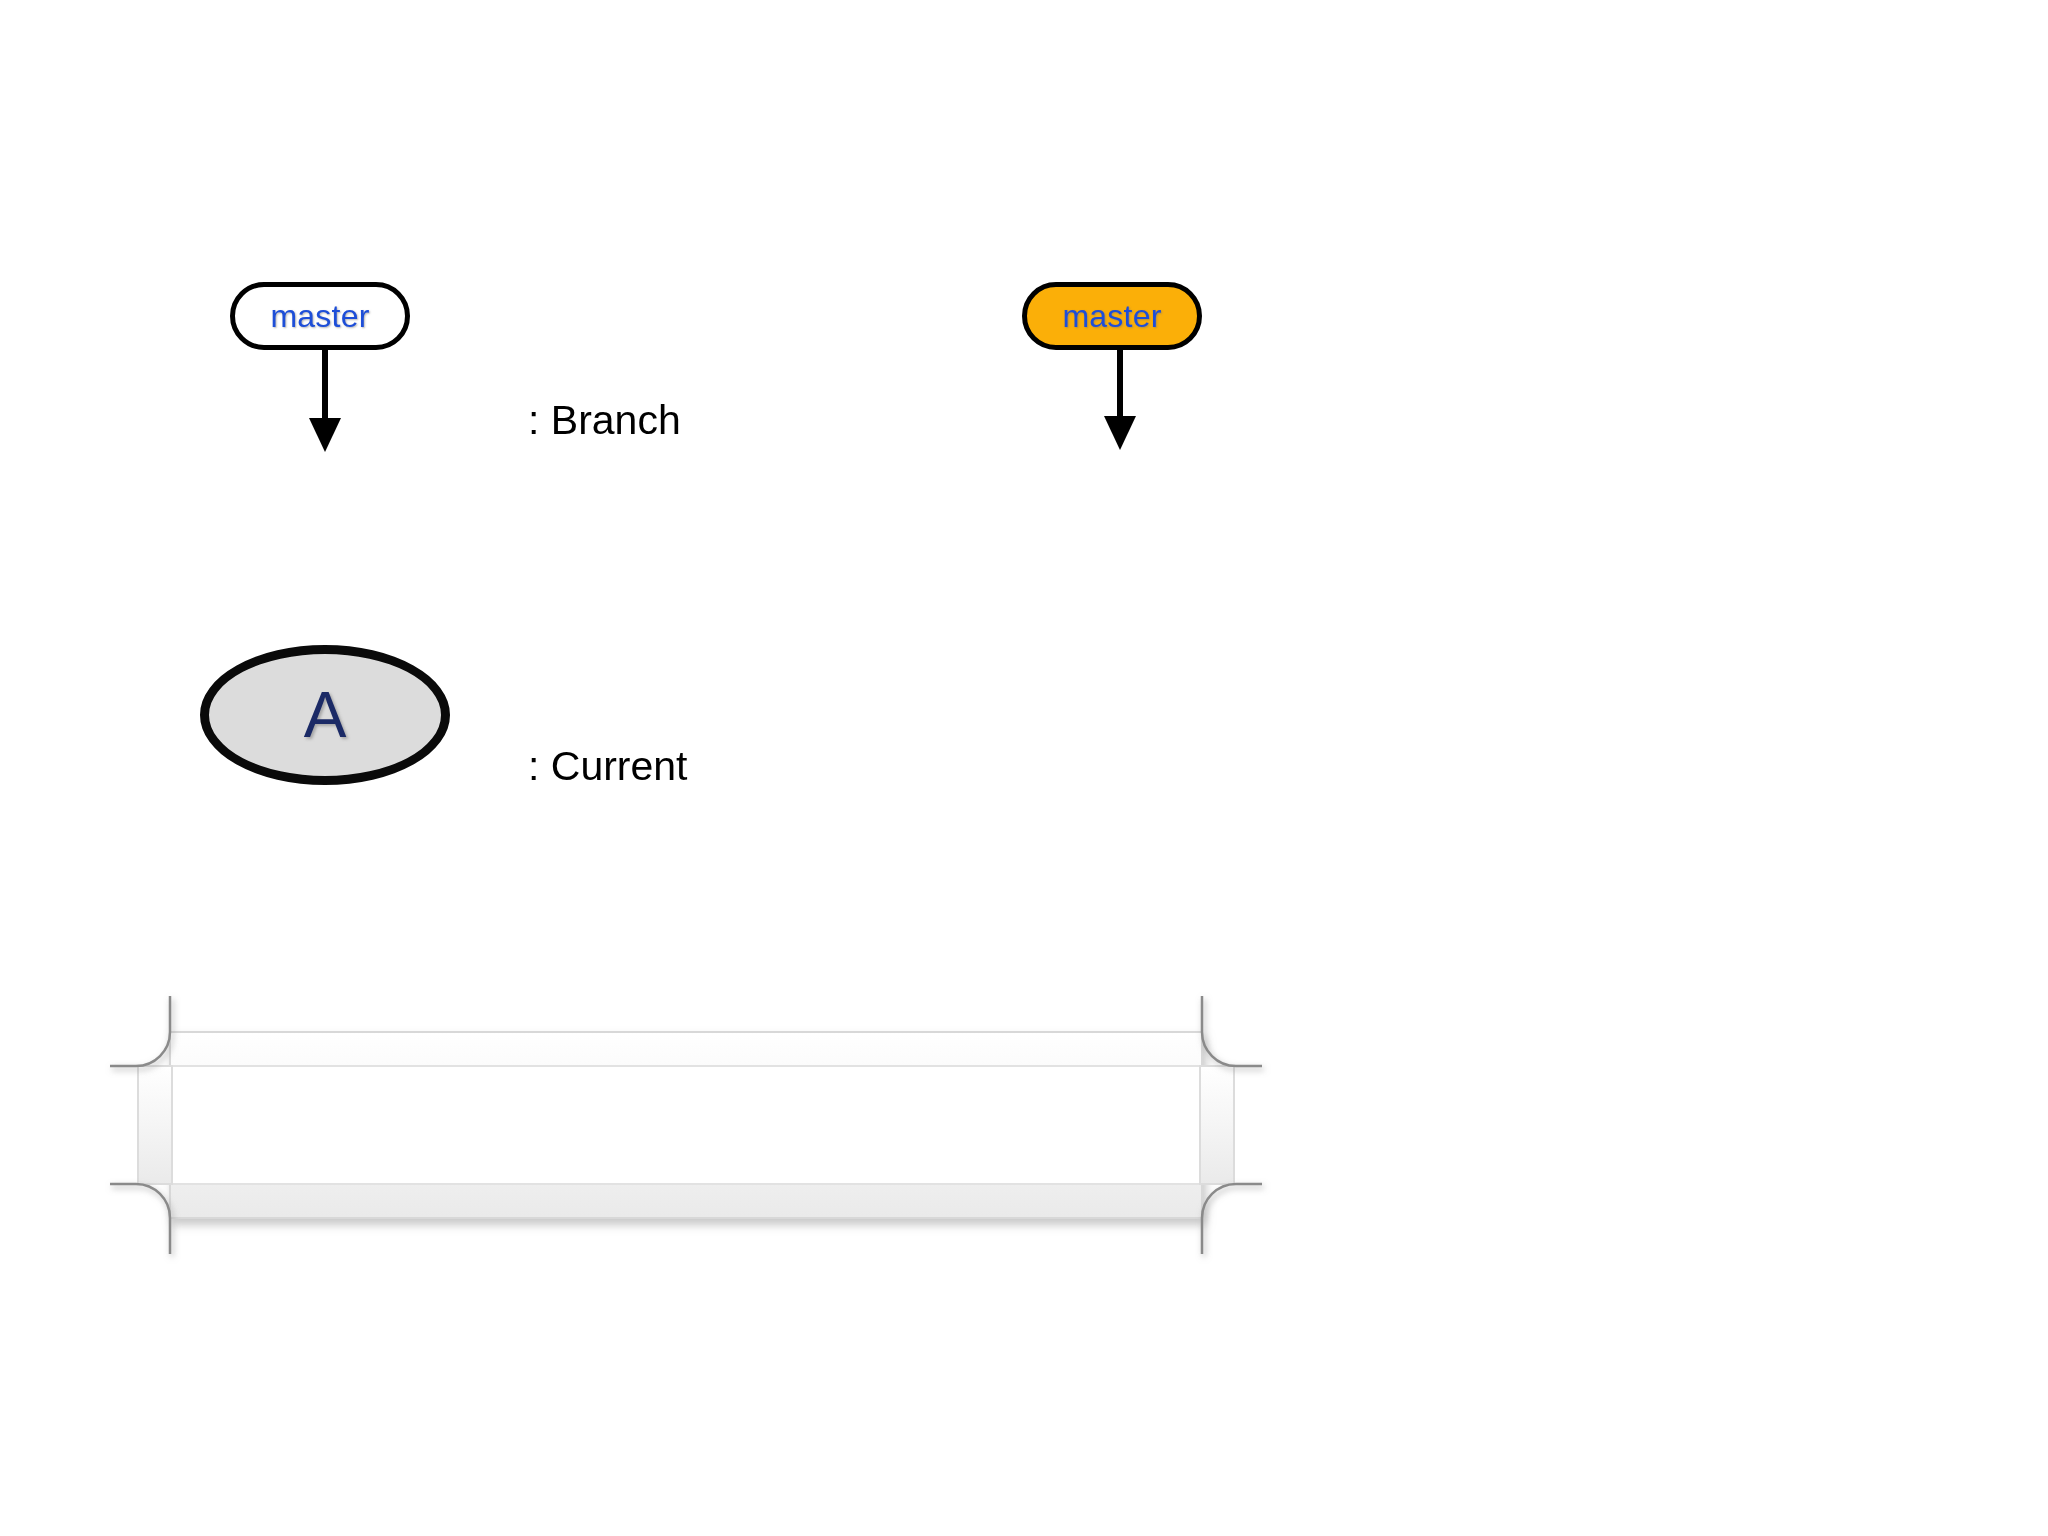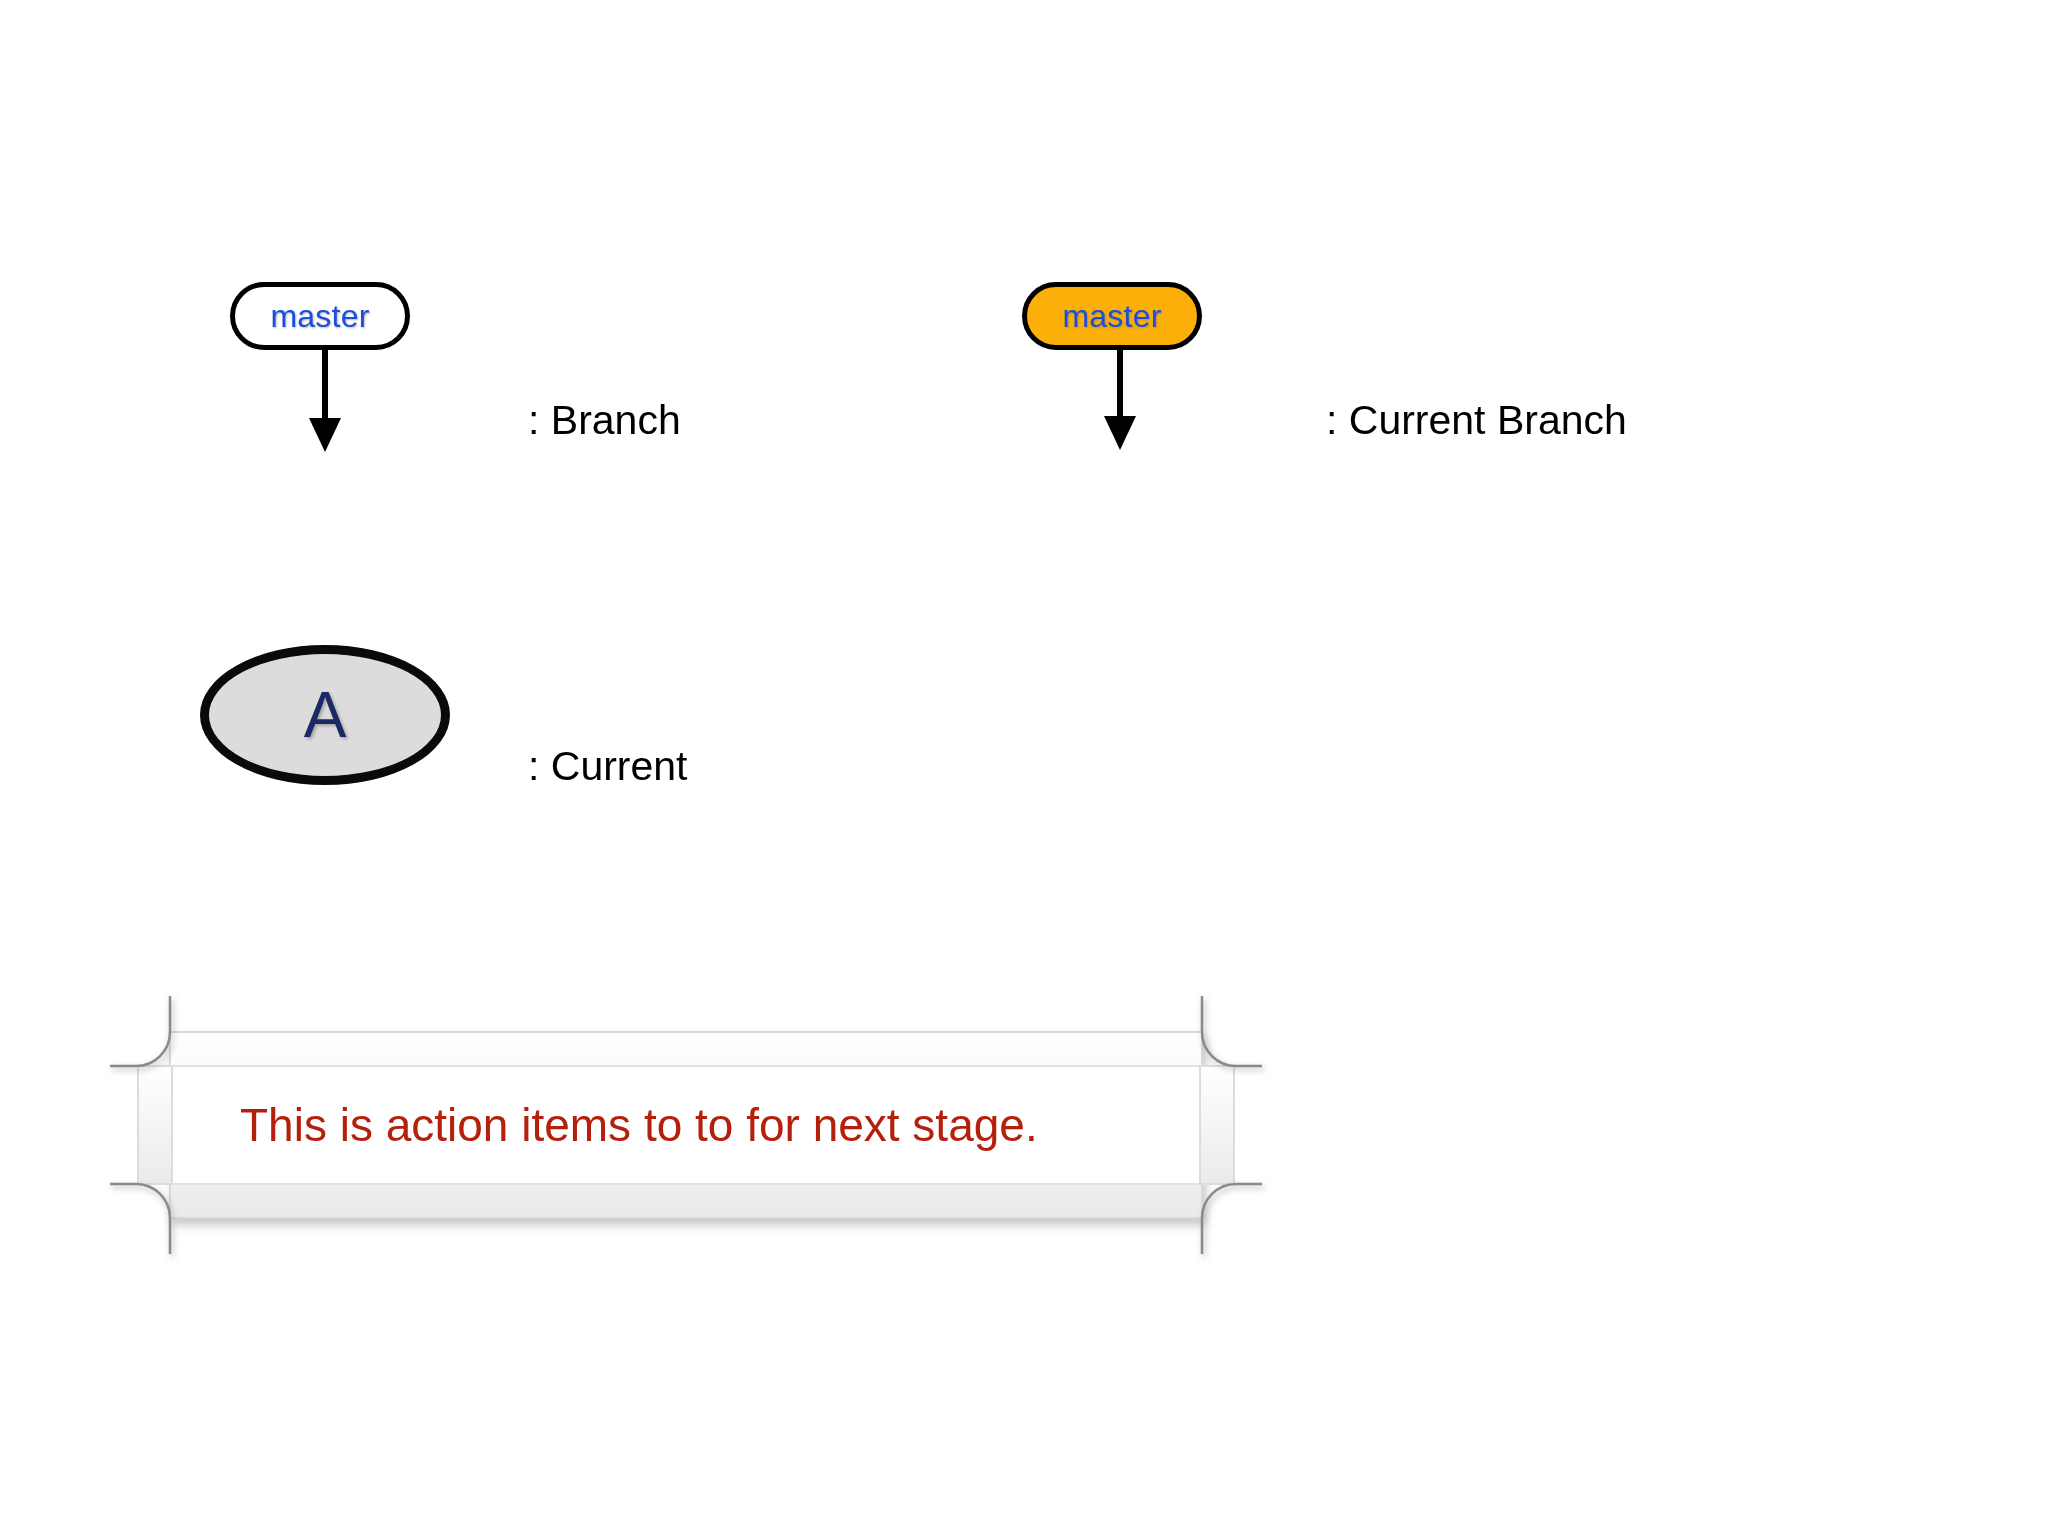--- a/index.html
+++ b/index.html
@@ -138,21 +138,20 @@
 
   <div class="branch-badge current" style="left:1022px; top:282px; width:180px; height:68px;">
     <span>master</span>
   </div>
 
   <div class="arrow" style="left:1117px; top:350px; width:6px; height:100px;">
     <div class="stem" style="height:70px;"></div>
     <div class="head" style="top:66px;"></div>
   </div>
 
-  <div class="caption" style="left:1326px; top:352px;">: Current Branch</div>
 
   <div class="commit-node" style="left:200px; top:645px; width:250px; height:140px;">
     <span>A</span>
   </div>
 
   <div class="caption" style="left:528px; top:698px;">: Current</div>
 
   <div class="plaque">
     <svg viewBox="0 0 1120 250" preserveAspectRatio="none">
       <defs>
@@ -177,16 +176,15 @@
       <rect x="1070" y="62" width="34" height="118" fill="url(#plaqueBand)" stroke="#dcdcdc" stroke-width="2"></rect>
 
       <g fill="none" stroke="#8a8a8a" stroke-width="2.5" filter="url(#arcShadow)">
         <path d="M 40 -8 L 40 28 A 34 34 0 0 1 6 62 L -20 62"></path>
         <path d="M 1072 -8 L 1072 28 A 34 34 0 0 0 1106 62 L 1132 62"></path>
         <path d="M 40 250 L 40 214 A 34 34 0 0 0 6 180 L -20 180"></path>
         <path d="M 1072 250 L 1072 214 A 34 34 0 0 1 1106 180 L 1132 180"></path>
       </g>
     </svg>
 
-    <div class="plaque-text">This is action items to to for next stage.</div>
   </div>
 
 </div>
 
 </body></html>

